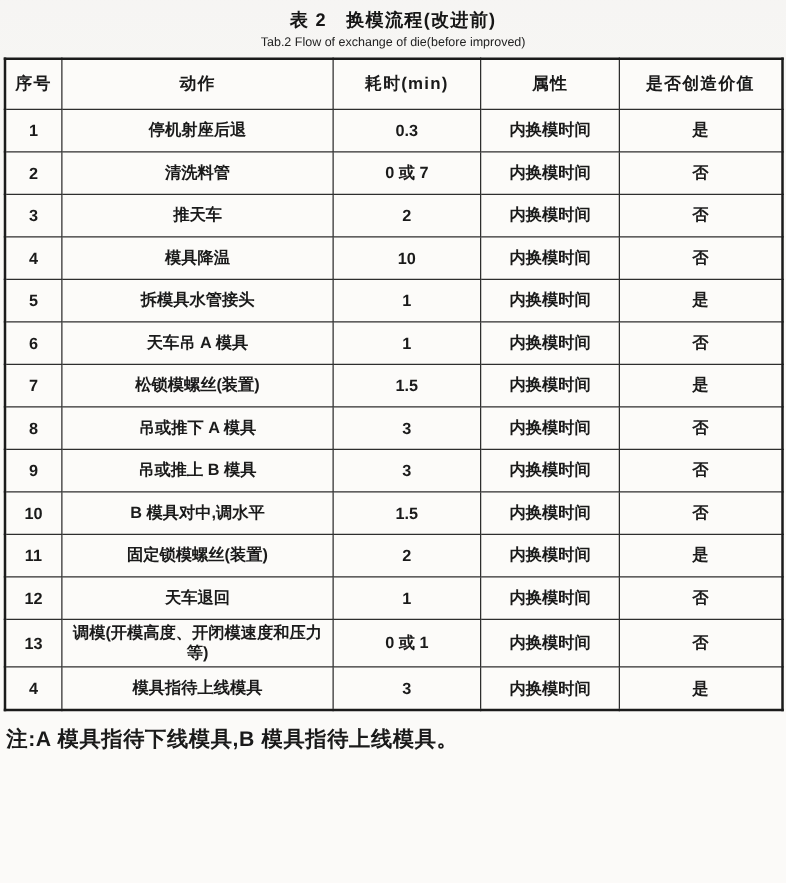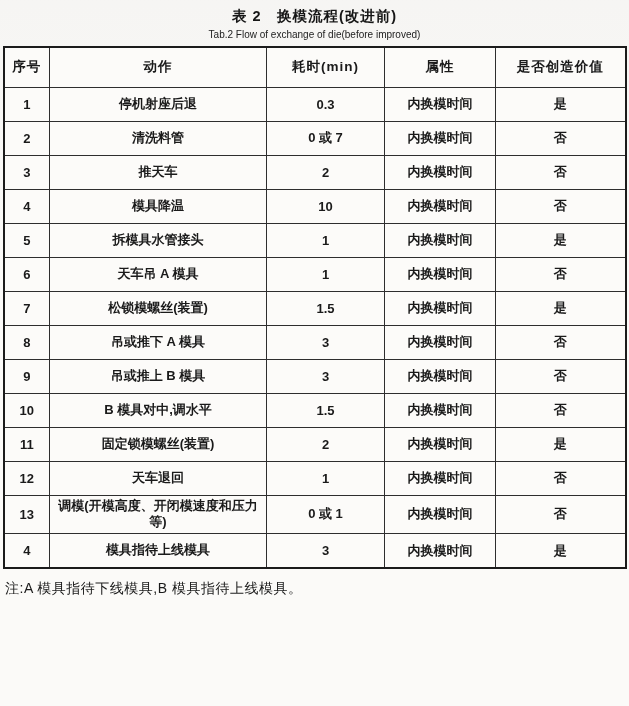--- a/index.html
+++ b/index.html
@@ -64,22 +64,22 @@
   }
   table.flow-table td {
     height: 34px;
     font-size: 13px;
   }
   table.flow-table td.action-cell {
     line-height: 1.3;
   }
   .footnote {
     margin: 11px 0 0 5px;
-    font-weight: normal;
-    font-size: 14px;
+    font-weight: bold;
+    font-size: 17px;
     color: #1a1a1a;
     letter-spacing: 0.5px;
   }
 </style>
 </head>
 <body>
 
 <div class="page">
 
   <div class="caption-cn">表 2　换模流程(改进前)</div>

